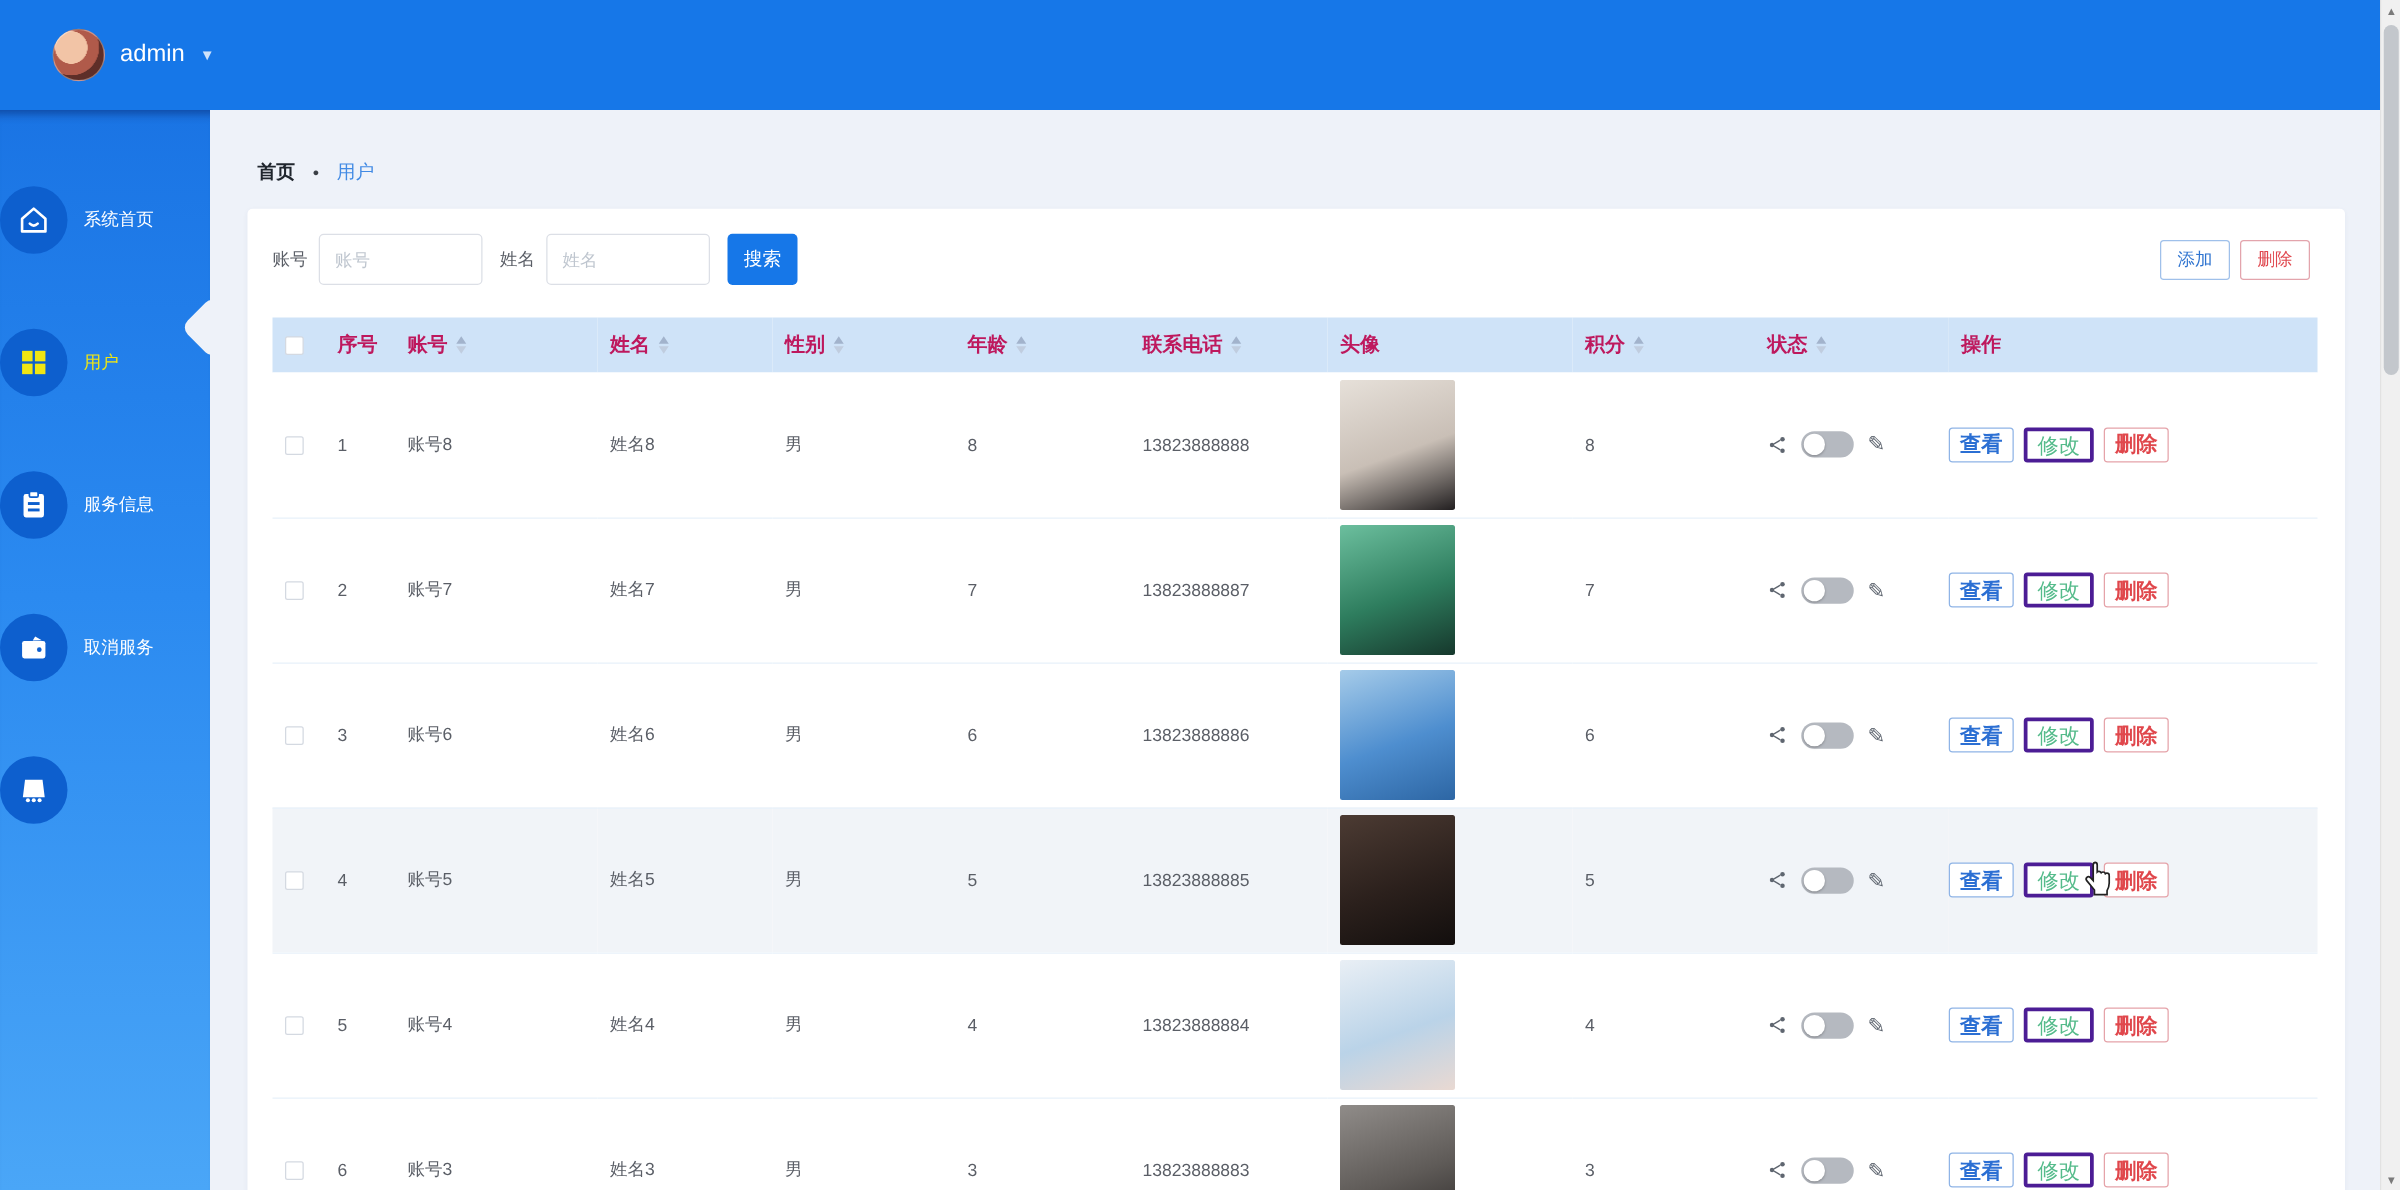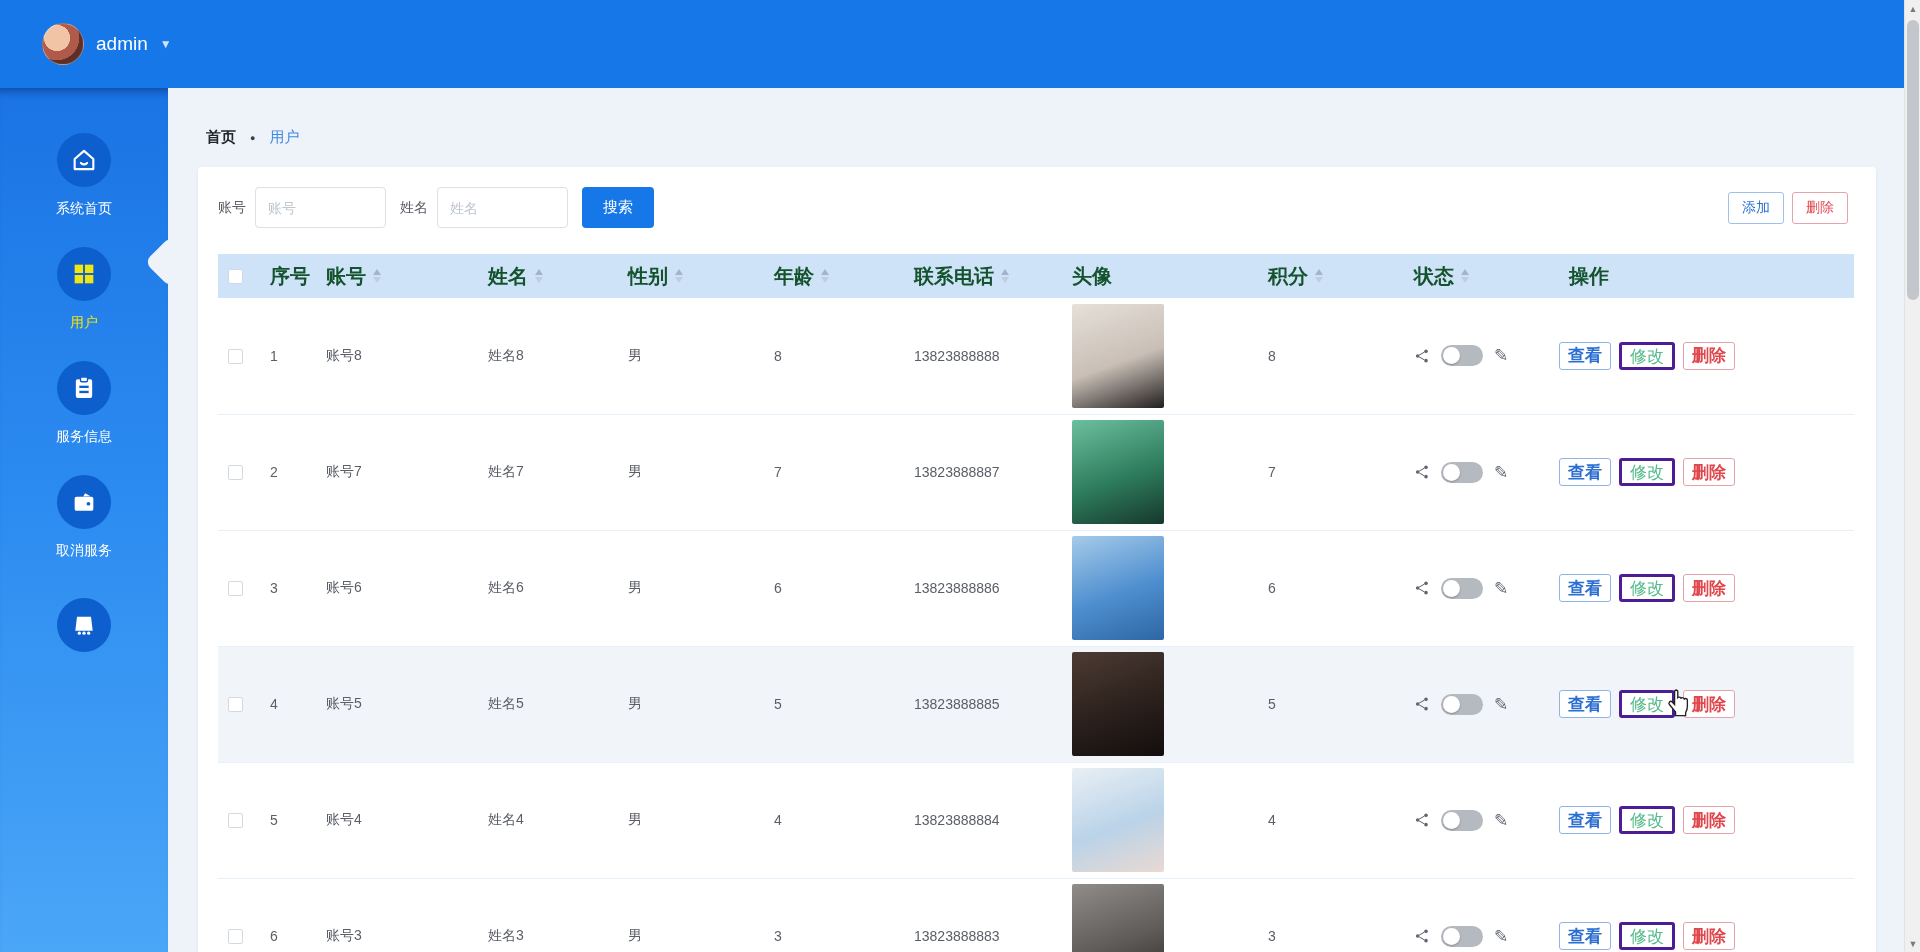--- a/index.html
+++ b/index.html
@@ -14,22 +14,22 @@
   .user-avatar { width:42px; height:42px; border-radius:50%;
     background:radial-gradient(circle at 35% 35%, #f2c4a6 0 35%, #b05a4a 36% 60%, #5e2e28 61%);
     border:1px solid rgba(255,255,255,.35); }
   .user-name { color:#fff; font-size:19px; }
   .user-caret { color:#cfe3fa; font-size:12px; }
 
   
   .sidebar { position:absolute; left:0; top:88px; width:168px; bottom:0;
     background:linear-gradient(180deg,#1a74e4 0%, #2b8af0 45%, #4aa6f7 100%);
     box-shadow:inset 0 10px 8px -7px rgba(0,20,80,.45); z-index:4; }
-  .side-item { height:114px; display:flex; flex-direction:column; align-items:center;
-    padding-top:5px; gap:13px; cursor:pointer; position:relative;justify-content:center; }
+  .side-item { height:114px; display:flex; flex-direction:row; align-items:center;
+    padding-top:5px; gap:13px; cursor:pointer; position:relative; }
   .side-item:first-child { margin-top:28px; }
   .icon-circle { width:54px; height:54px; border-radius:50%; background:#0d5fce;
     display:flex; align-items:center; justify-content:center; color:#fff; flex:none; }
   .icon-circle svg { width:28px; height:28px; display:block; }
   .side-label { color:#fff; font-size:14px; }
   .side-item.active .icon-circle { color:#f0e612; }
   .side-item.active .side-label { color:#f0e612; }
   .side-item.active::after { content:""; position:absolute; right:-20px; top:14px;
     width:36px; height:36px; background:#eef2f9; border-radius:8px; transform:rotate(45deg); }
 
@@ -43,33 +43,33 @@
 
   .card { position:absolute; left:30px; right:28px; top:79px; height:1400px;
     background:#fff; border-radius:4px; box-shadow:0 1px 4px rgba(30,60,120,.05); padding:20px; }
 
   .search-row { display:flex; align-items:center; }
   .fld-label { font-size:14px; color:#5a5e66; margin-right:9px; }
   .txt-input { width:131px; height:41px; border:1px solid #dcdfe6; border-radius:4px;
     padding:0 12px; font-size:14px; color:#333; outline:none; font-family:"Liberation Sans",sans-serif; }
   .txt-input::placeholder { color:#bfc6cf; }
   .fld-label + .txt-input { margin-right:14px; }
-  .btn-search { width:72px; height:41px; background:#1677e8; color:#fff; border:none;
+  .btn-search { width:56px; height:41px; background:#1677e8; color:#fff; border:none;
     border-radius:4px; font-size:15px; cursor:pointer; font-family:"Liberation Sans",sans-serif; }
 
   .top-actions { position:absolute; top:25px; right:28px; display:flex; gap:8px;border-radius:15px; }
   .btn-plain { height:32px; padding:0 13px; background:#fff; border-radius:3px; font-size:14px;
     cursor:pointer; font-family:"Liberation Sans",sans-serif; }
   .btn-add { border:1px solid #9fc0ea; color:#2f74d0; }
   .btn-del-top { border:1px solid #e3a4ac; color:#e0484f; }
 
   
   table.data { margin-top:26px; border-collapse:collapse; table-layout:fixed; width:1636px; }
   thead th { height:44px; background:#cfe3f8; text-align:left; padding:0 0 0 10px;
-    font-size:20px; color:#14532d; font-weight:bold; }
+    font-size:16px; color:#be185d; font-weight:bold; }
   thead th .th-inner { display:flex; align-items:center; }
   .sort-caret { display:inline-flex; flex-direction:column; margin-left:7px; cursor:pointer; }
   .sort-caret i { display:block; width:0; height:0; border-left:4.5px solid transparent;
     border-right:4.5px solid transparent; }
   .sort-caret .up { border-bottom:6px solid #a2b3cc; margin-bottom:2px; }
   .sort-caret .dn { border-top:6px solid #c0cddf; }
   tbody td { height:116px; border-bottom:1px solid #e7f1fa; font-size:14px; color:#5a5e66;
     padding:0 0 0 10px; background:#fff; }
   tr.hovered td { background:#f1f4f8; }
 

